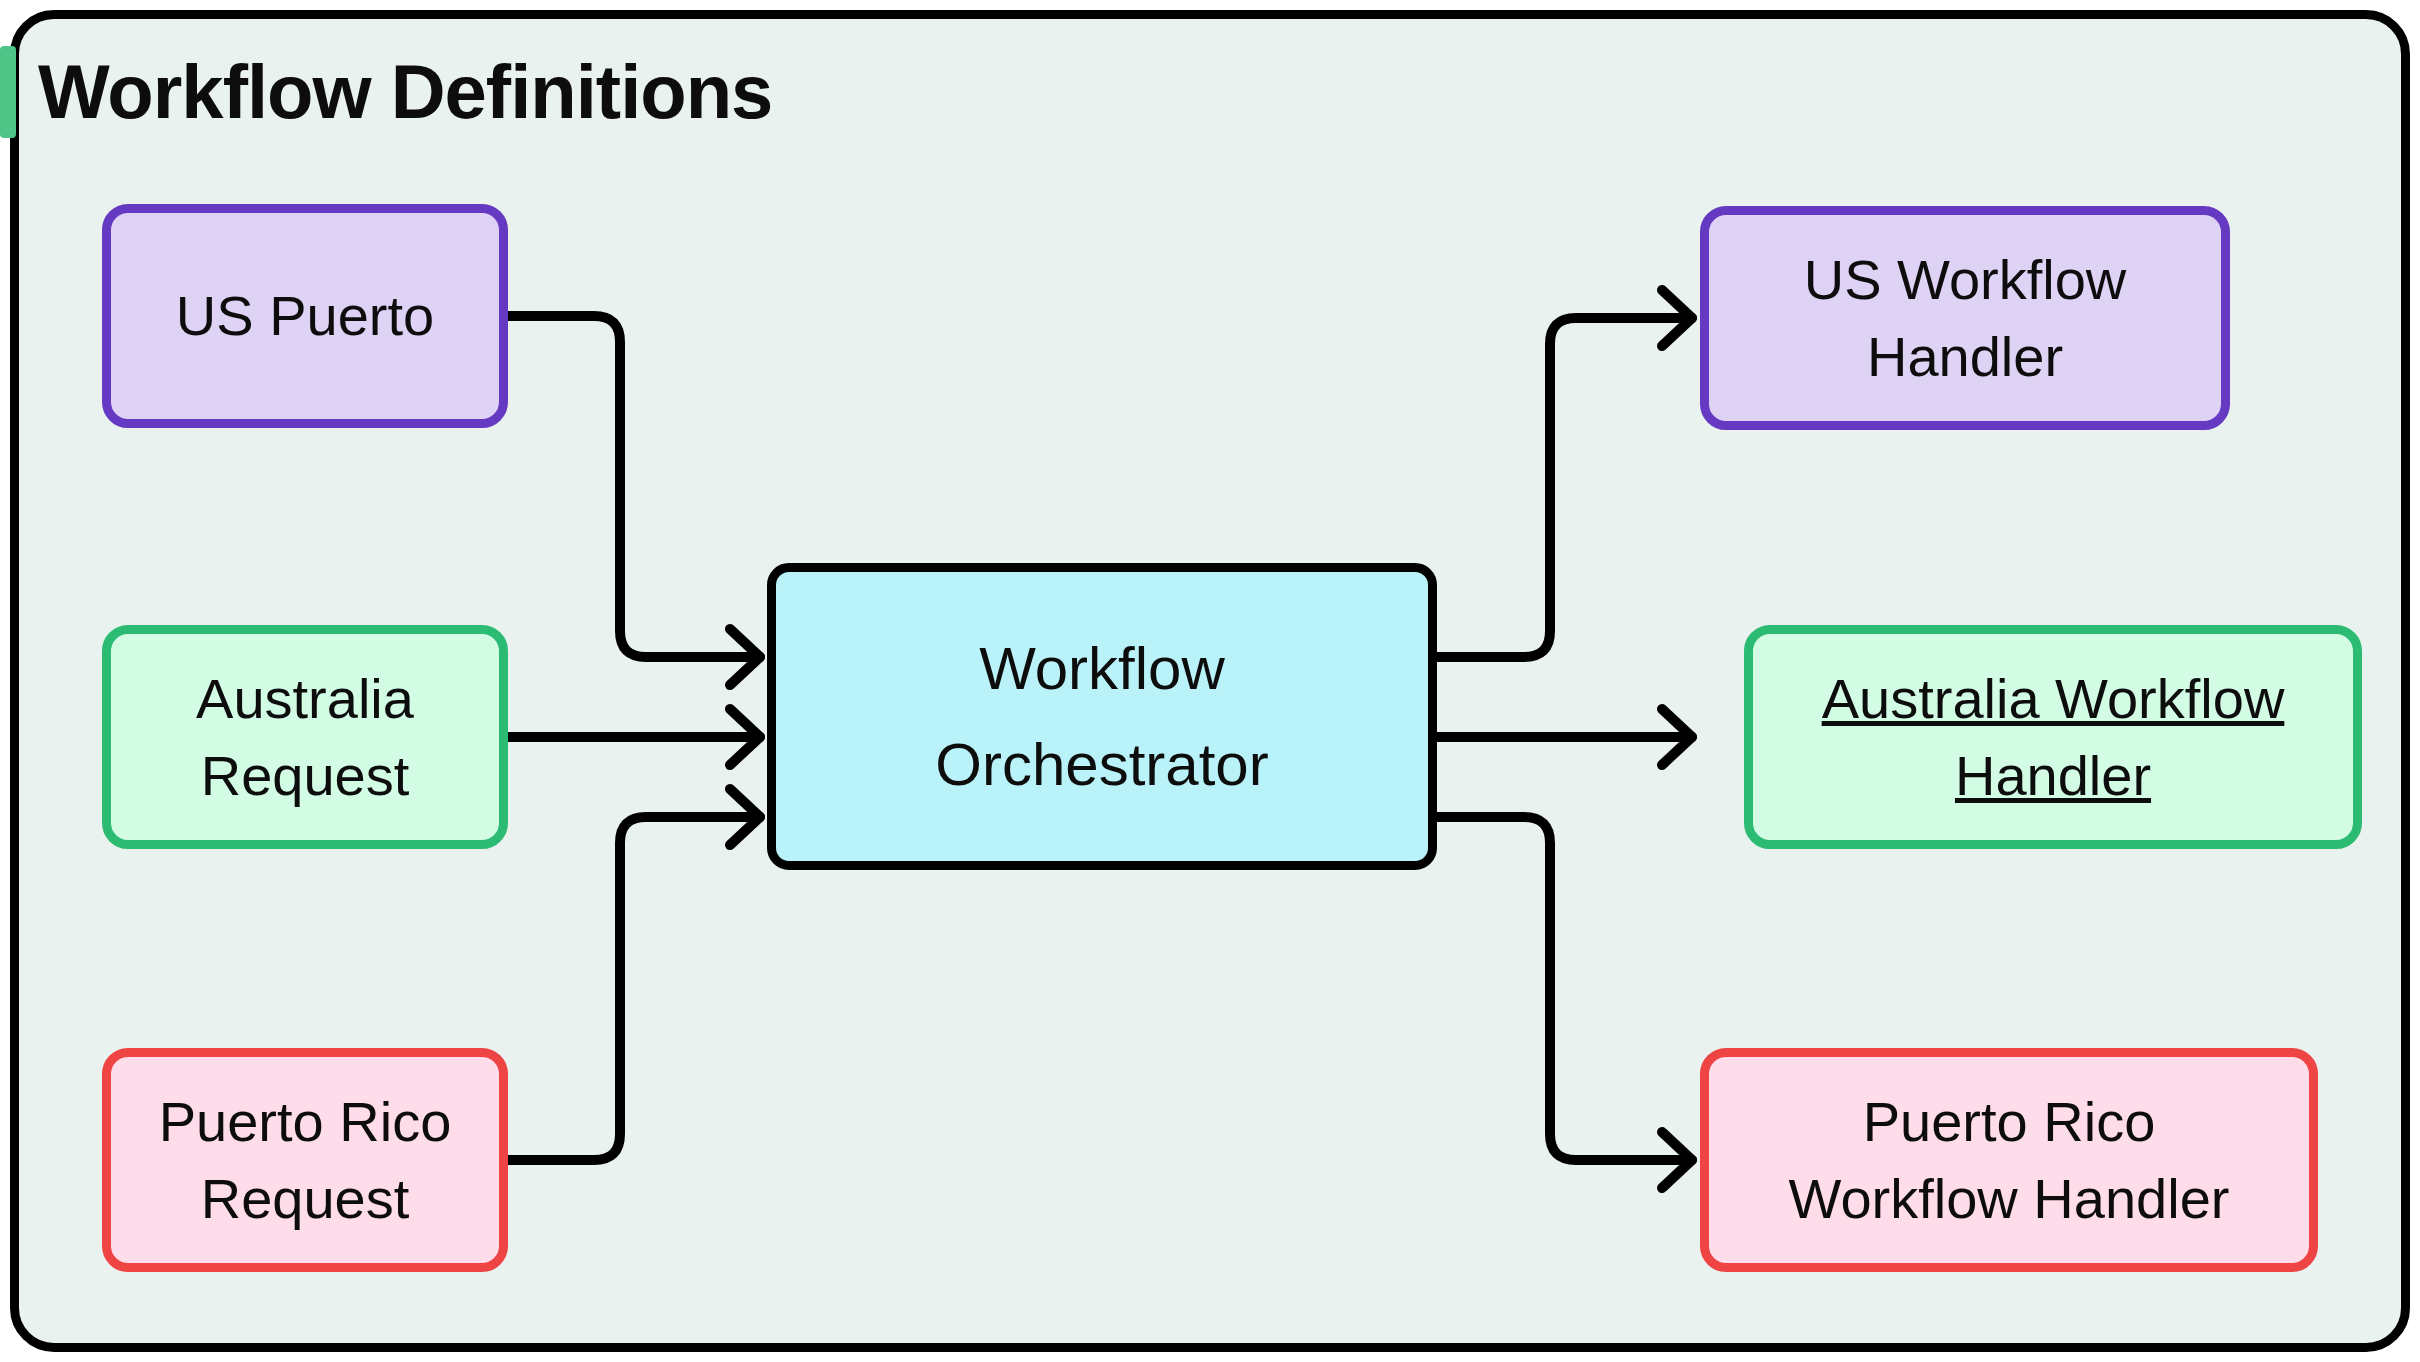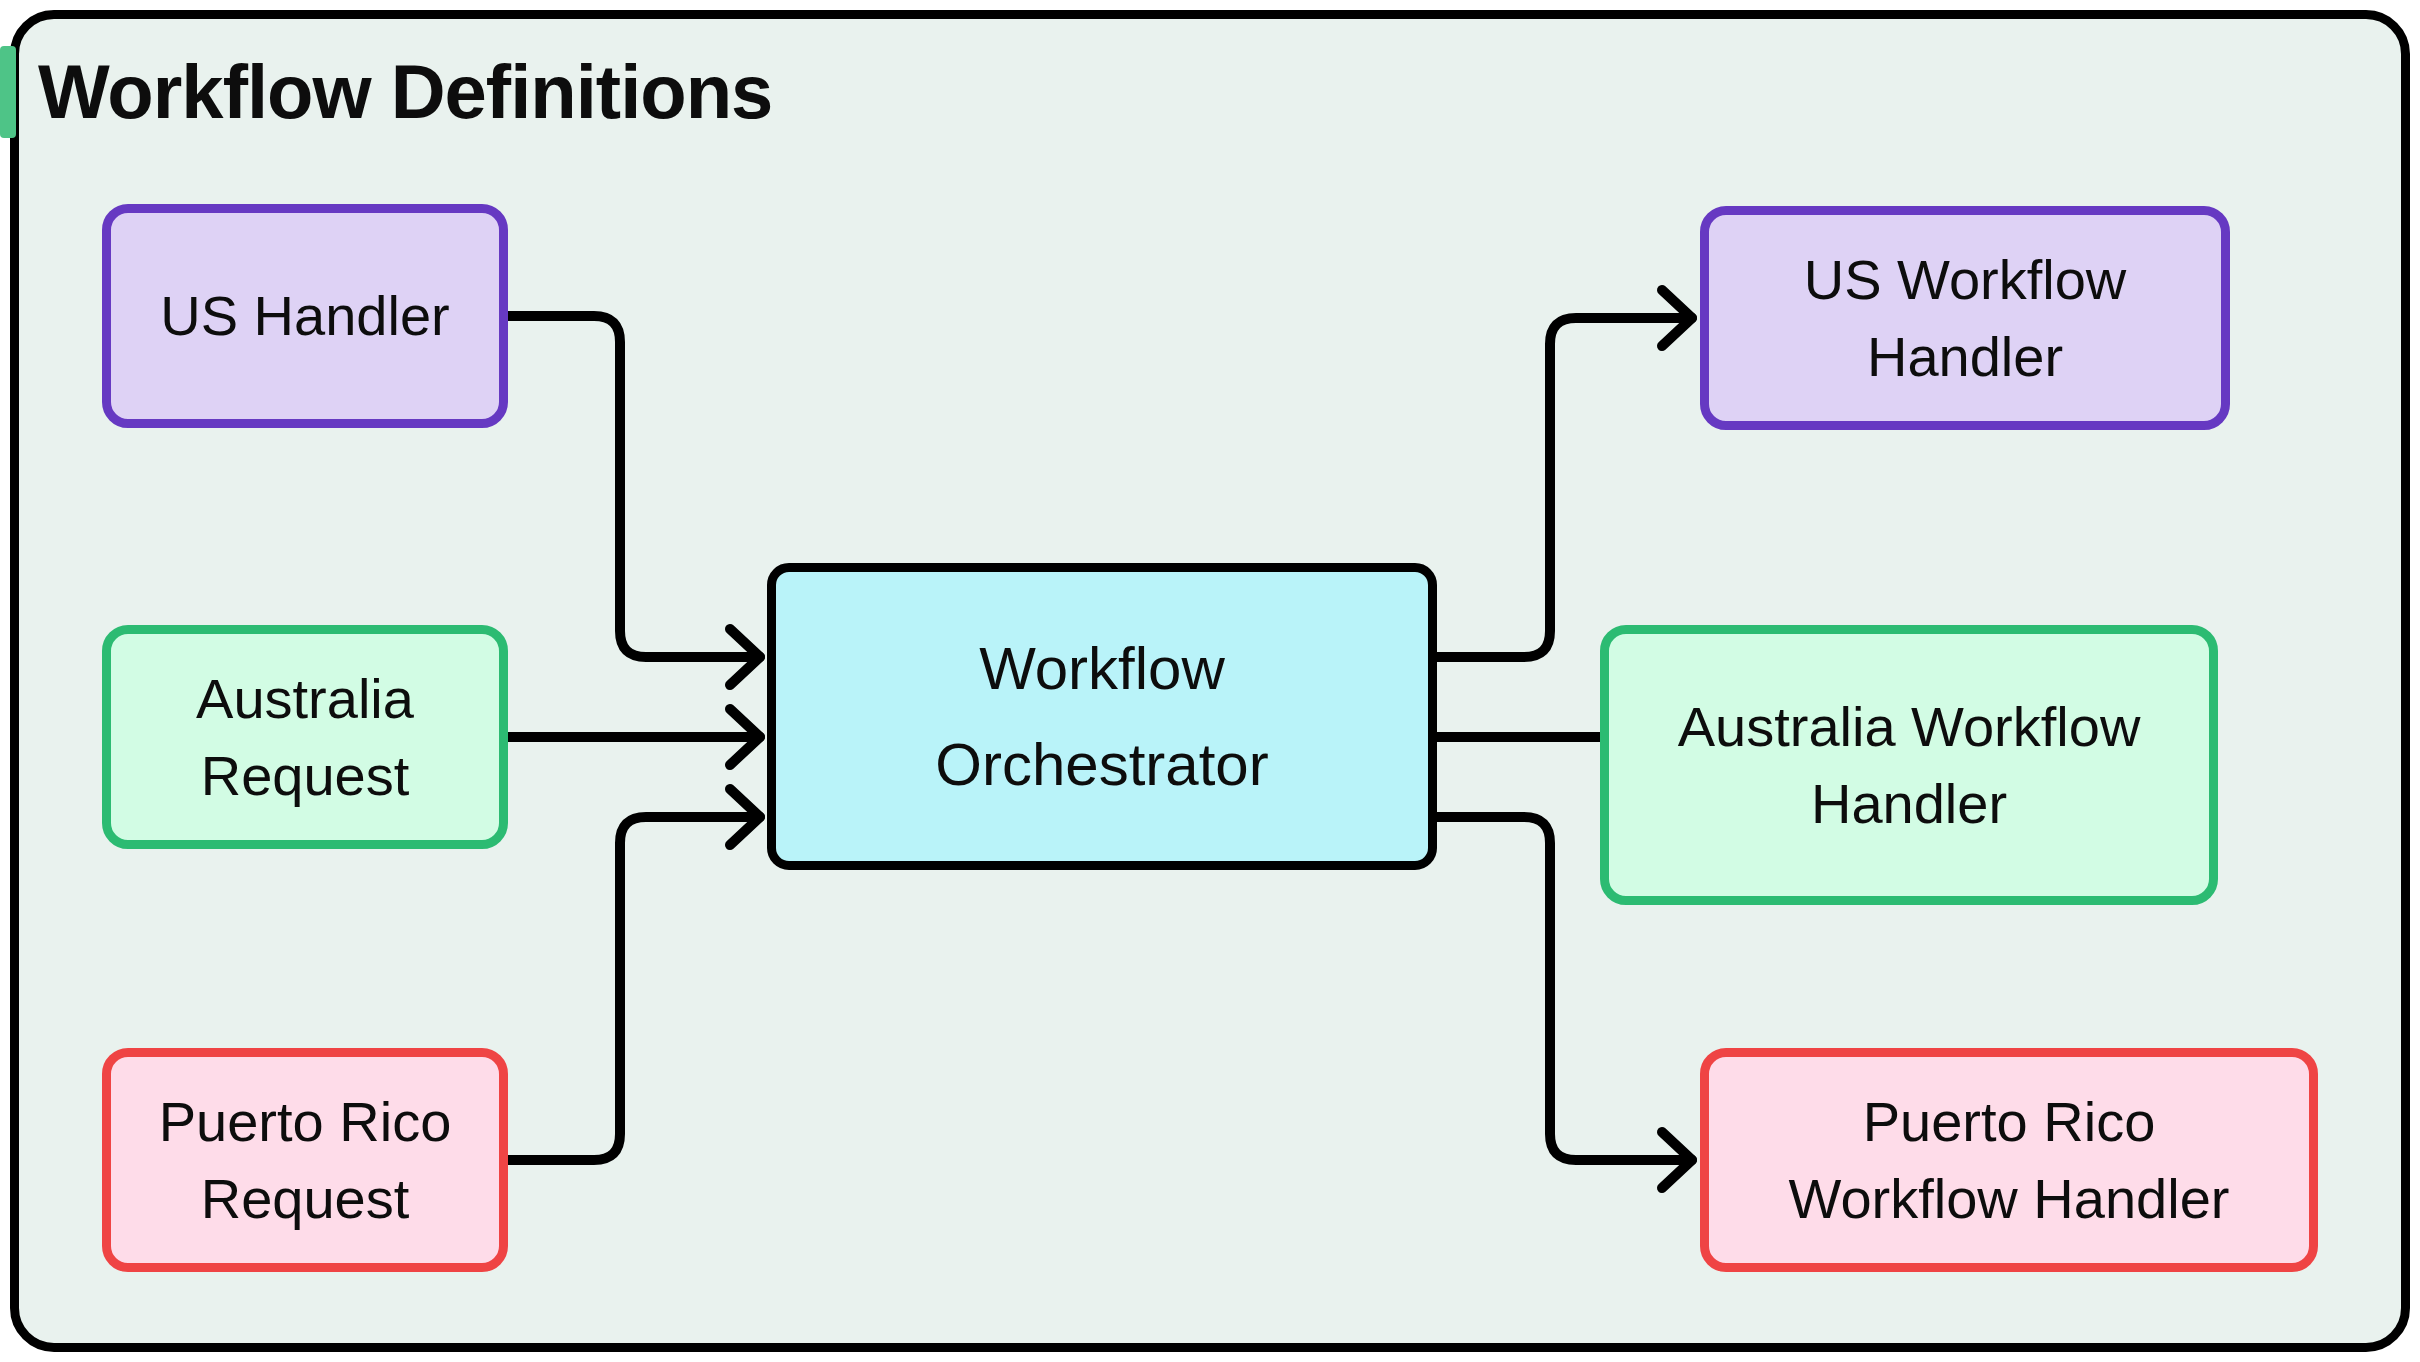--- a/index.html
+++ b/index.html
@@ -64,21 +64,21 @@
   .green  { background: #d2fce4; border: 9px solid #2cbb72; }
   .pink   { background: #fedce9; border: 9px solid #ef4444; }
   .cyan   { background: #b9f3f9; border: 9px solid #000000; }
 
   .n-us-req { left: 102px;  top: 204px;  width: 406px; height: 224px; }
   .n-au-req { left: 102px;  top: 625px;  width: 406px; height: 224px; }
   .n-pr-req { left: 102px;  top: 1048px; width: 406px; height: 224px; }
   .n-orch   { left: 767px;  top: 563px;  width: 670px; height: 307px;
               font-size: 60px; line-height: 1.6; border-radius: 22px; }
   .n-us-h   { left: 1700px; top: 206px;  width: 530px; height: 224px; }
-  .n-au-h   { left: 1600px; top: 625px;  width: 618px; height: 280px; }
+  .n-au-h   { left: 1744px; top: 625px;  width: 618px; height: 224px; text-decoration: underline; }
   .n-pr-h   { left: 1700px; top: 1048px; width: 618px; height: 224px; }
 
   svg.arrows {
     position: absolute;
     left: 0; top: 0;
     width: 2420px; height: 1362px;
     pointer-events: none;
   }
   .edge {
     stroke: #000000;
@@ -107,21 +107,21 @@
       </marker>
     </defs>
     <path class="edge" d="M508 316 H594 Q620 316 620 342 V631 Q620 657 646 657 H760"></path>
     <path class="edge" d="M508 737 H760"></path>
     <path class="edge" d="M508 1160 H594 Q620 1160 620 1134 V843 Q620 817 646 817 H760"></path>
     <path class="edge" d="M1437 657 H1524 Q1550 657 1550 631 V344 Q1550 318 1576 318 H1692"></path>
     <path class="edge" d="M1437 737 H1692"></path>
     <path class="edge" d="M1437 817 H1524 Q1550 817 1550 843 V1134 Q1550 1160 1576 1160 H1692"></path>
   </svg>
 
-  <div class="node purple n-us-req">US Handler</div>
+  <div class="node purple n-us-req">US Puerto</div>
   <div class="node green n-au-req">Australia
 Request</div>
   <div class="node pink n-pr-req">Puerto Rico
 Request</div>
 
   <div class="node cyan n-orch">Workflow
 Orchestrator</div>
 
   <div class="node purple n-us-h">US Workflow
 Handler</div>

